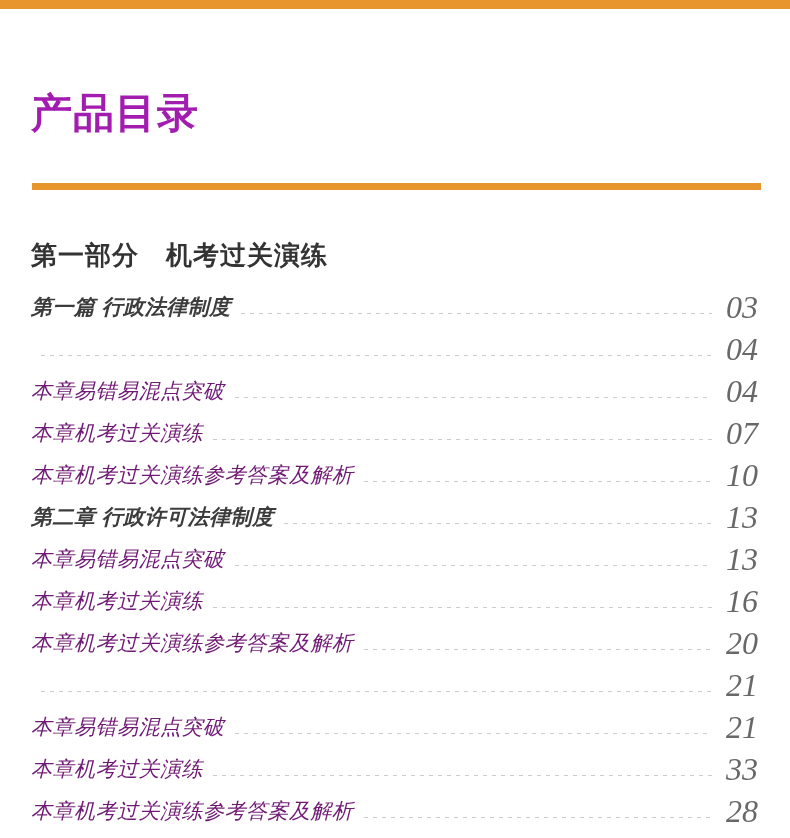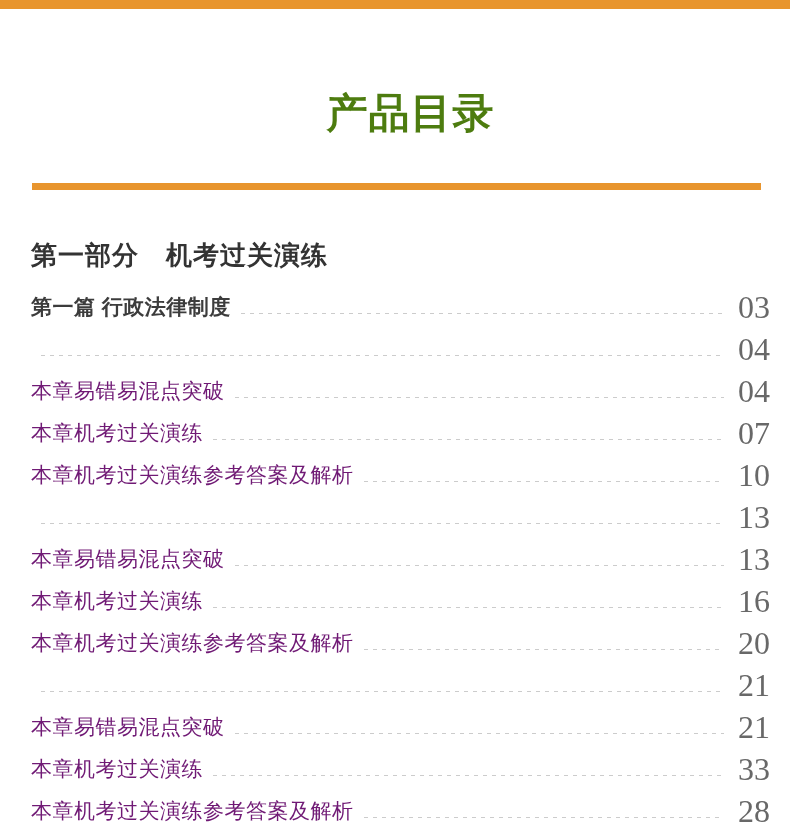--- a/index.html
+++ b/index.html
@@ -18,39 +18,39 @@
   .top-bar {
     width: 100%;
     height: 9px;
     background: #E8952E;
   }
   .title {
     margin: 84px 0 0 31px;
     font-size: 41px;
     line-height: 1;
     font-weight: bold;
-    color: #4d7c0f;
+    color: #a21caf;
     letter-spacing: 1px;
-    text-align: center;
   }
   .divider {
     margin: 49px 29px 0 32px;
     height: 7px;
     background: #E8952E;
   }
   .section-header {
     margin: 52px 0 8px 31px;
     font-size: 26px;
     line-height: 1;
     font-weight: bold;
     color: #333333;
     letter-spacing: 1px;
   }
   .toc {
-    margin: 18px 20px 0 31px;
+    margin: 18px 32px 0 31px;
+    font-style: italic;
   }
   .toc-row {
     display: flex;
     align-items: center;
     height: 42px;
   }
   .toc-row .label {
     font-size: 21px;
     color: #701a75;
     white-space: nowrap;
@@ -109,20 +109,21 @@
     <span class="pagenum">07</span>
   </div>
 
   <div class="toc-row">
     <span class="label">本章机考过关演练参考答案及解析</span>
     <span class="leader"></span>
     <span class="pagenum">10</span>
   </div>
 
   <div class="toc-row bold">
+    <span class="label">第二章 行政许可法律制度</span>
     <span class="leader"></span>
     <span class="pagenum">13</span>
   </div>
 
   <div class="toc-row">
     <span class="label">本章易错易混点突破</span>
     <span class="leader"></span>
     <span class="pagenum">13</span>
   </div>
 

